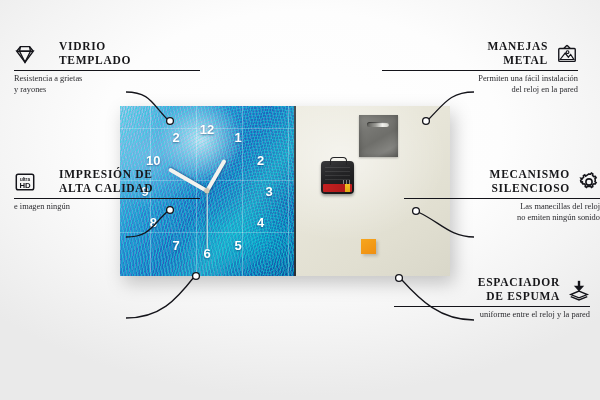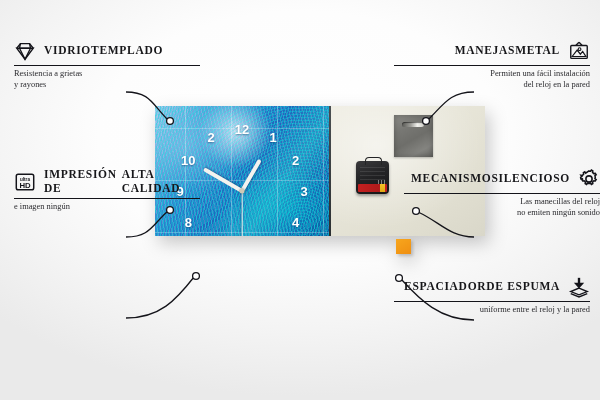--- a/index.html
+++ b/index.html
@@ -9,21 +9,21 @@
     background:#ffffff;
   }
   #stage{
     position:relative;width:600px;height:400px;
     background:
       radial-gradient(ellipse 420px 260px at 50% 34%, #ffffff 0%, #fdfdfd 48%, #f4f4f4 74%, #eaeaea 100%),
       linear-gradient(180deg,#ffffff 0%,#fbfbfb 55%,#ebebeb 82%,#e2e2e2 100%);
   }
   
   #product{
-    position:absolute;left:155px;top:106px;width:330px;height:130px;
+    position:absolute;left:120px;top:106px;width:330px;height:170px;
     filter:drop-shadow(4px 7px 9px rgba(0,0,0,.22));
   }
   .panel{position:absolute;top:0;height:100%;}
   
   #clock-front{
     left:0;width:175px;
     background:
       radial-gradient(circle at 46% 20%, rgba(255,255,255,.72) 0%, rgba(255,255,255,0) 26%),
       repeating-linear-gradient(103deg, rgba(0,200,210,.40) 0 1.1px, rgba(0,0,0,0) 1.1px 2.6px),
       repeating-linear-gradient(76deg, rgba(255,255,255,.17) 0 1px, rgba(0,0,0,0) 1px 3.4px),
@@ -93,40 +93,40 @@
   #mech-dots{position:absolute;right:2px;top:19px;width:9px;height:4px;
     background:repeating-linear-gradient(90deg,#7e7e80 0 1px,rgba(0,0,0,0) 1px 3px);}
   #foam-spacer{
     position:absolute;left:66px;top:133px;width:15px;height:15px;
     background:linear-gradient(150deg,#f7a61d,#ef8f12);
     box-shadow:2px 2px 3px rgba(0,0,0,.18);
   }
   
   .callout{position:absolute;width:180px;}
   .callout .head{display:flex;align-items:center;gap:8px;}
-  .callout .titles{display:flex;flex-direction:row;}
+  .callout .titles{display:flex;flex-direction:column;margin-left:15px;}
   .callout .t-line{
     font-family:"Liberation Serif",serif;font-weight:700;color:#17171a;
     font-size:11.5px;letter-spacing:.7px;line-height:13.5px;text-transform:uppercase;
   }
   .callout .rule{height:1.3px;background:#14141a;margin:3px 0 3px;}
   .callout .desc{
     font-family:"Liberation Serif",serif;color:#2a2a2e;
     font-size:8.4px;line-height:10.6px;
   }
   .left{text-align:left;}
   .right{text-align:right;}
   .right .head{flex-direction:row;justify-content:flex-end;}
   .right .titles{align-items:flex-end;}
   .ico{width:22px;height:22px;flex:0 0 22px;display:block;}
   
   #c-glass   {left:14px;  top:40px;  width:186px;}
   #c-print   {left:14px;  top:168px; width:186px;}
   #c-edges   {left:14px;  top:274px; width:186px;}
-  #c-handles {right:10px; top:40px;  width:196px;}
+  #c-handles {right:22px; top:40px;  width:196px;}
   #c-mech    {right:0; top:168px; width:196px;}
   #c-foam    {right:10px; top:276px; width:196px;text-align:right;}
   #c-handles,#c-mech,#c-foam{position:absolute;}
   
   #connectors{position:absolute;left:0;top:0;width:600px;height:400px;pointer-events:none;}
 </style>
 </head>
 <body>
 
 <div id="stage">

